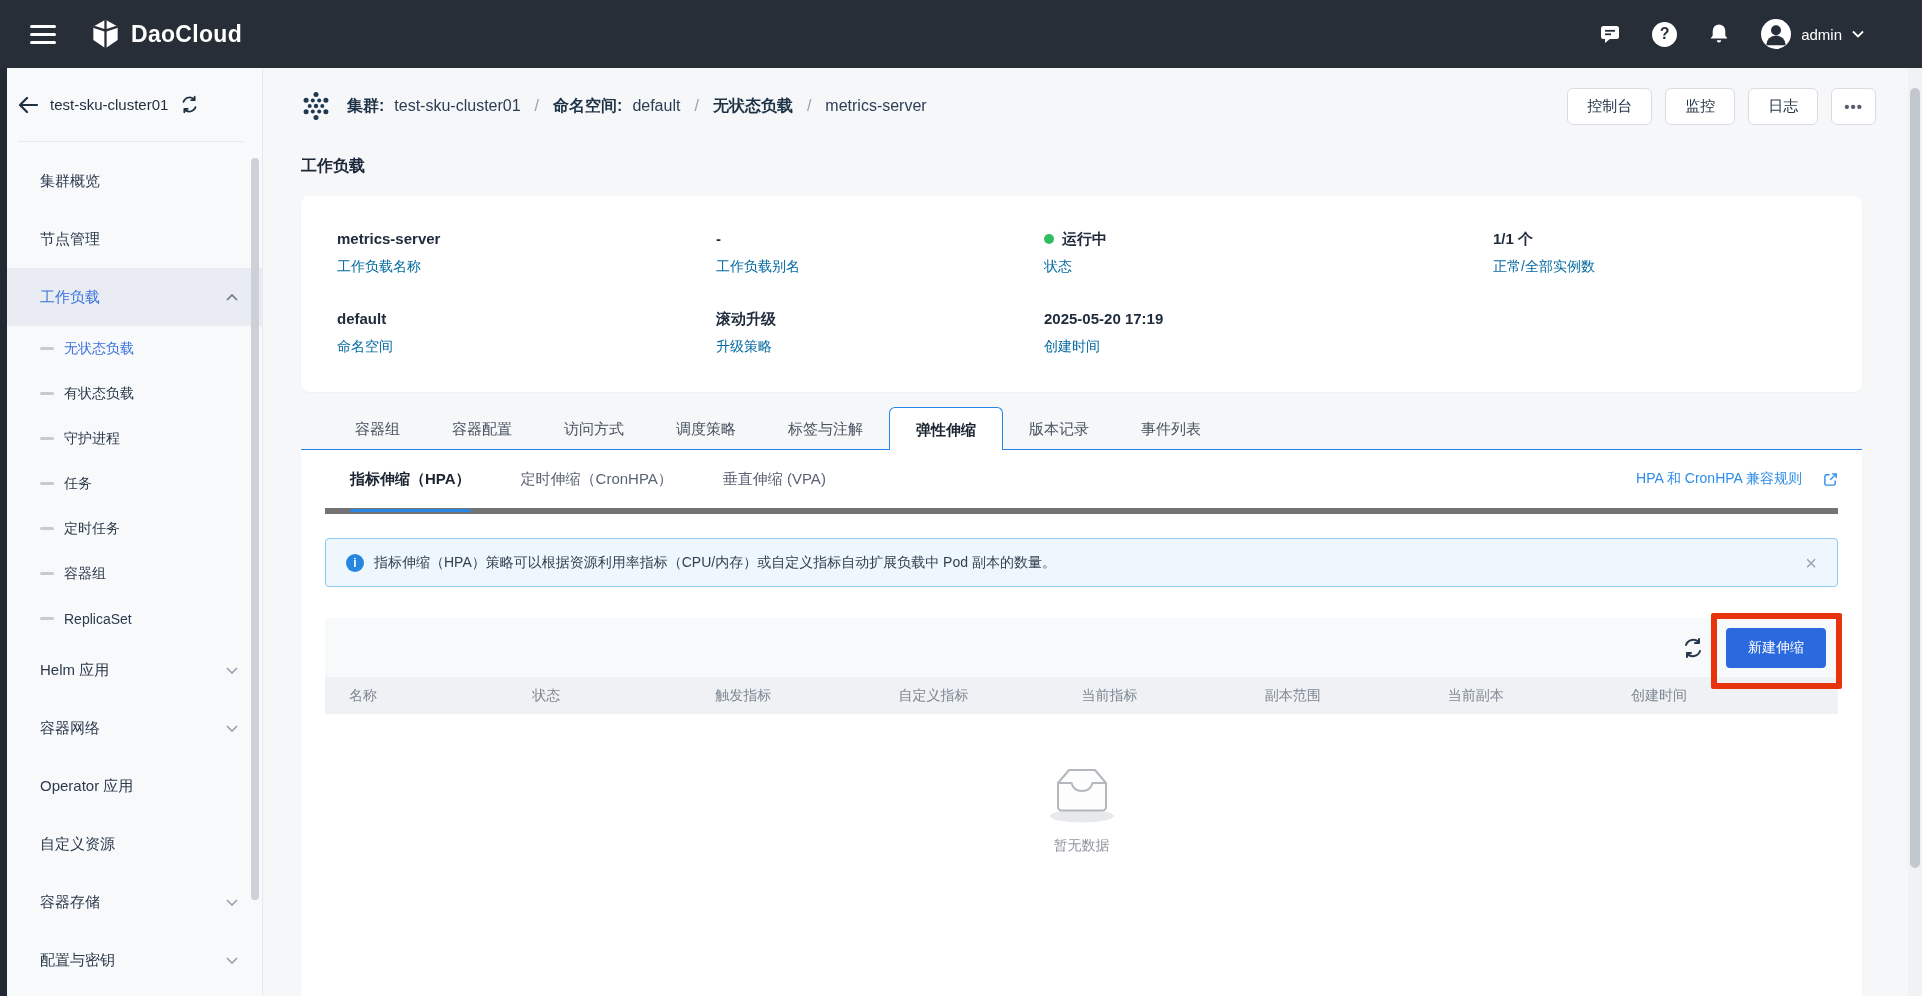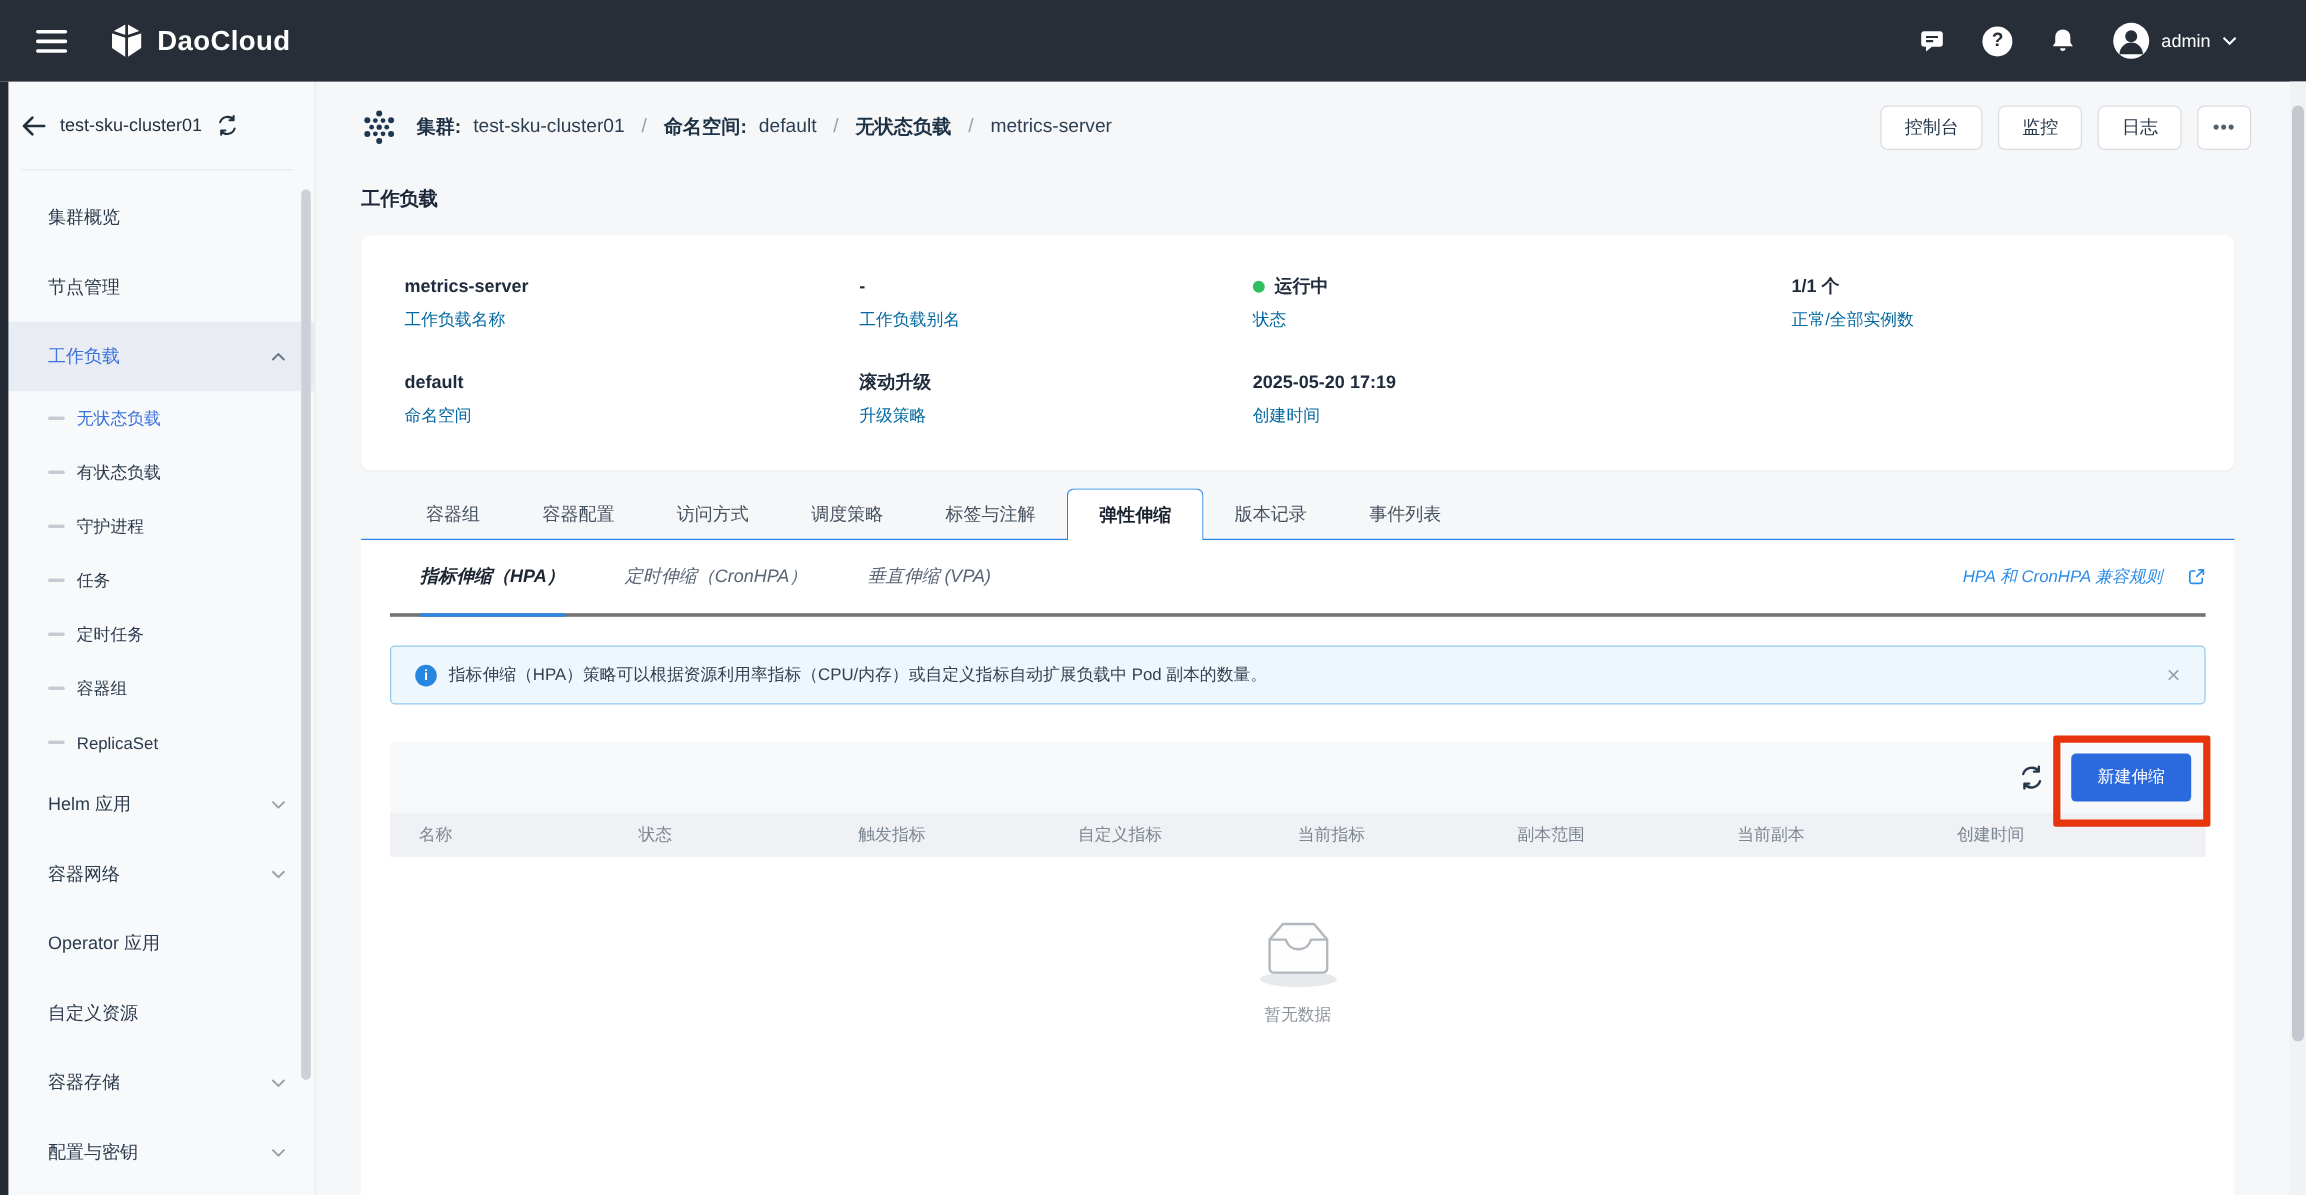--- a/index.html
+++ b/index.html
@@ -64,21 +64,21 @@
   .info-cell .lab { margin-top:10px; font-size:14px; color:#0369a1; line-height:16px; }
   .dot-green { width:10px; height:10px; border-radius:50%; background:#2fbf60; flex:none; }
   
   .tabs { position:absolute; left:37px; top:339px; width:1561px; height:43px; display:flex; padding-left:28px; }
   .tabs::after { content:""; position:absolute; left:0; right:0; bottom:0; height:1px; background:#2684e8; }
   .tab { padding:0 26px; height:43px; line-height:43px; font-size:15px; color:#47525f; cursor:pointer; position:relative; z-index:1; }
   .tab.active { background:#fff; border:1px solid #2684e8; border-bottom:none; border-radius:6px 6px 0 0;
                 color:#1b2430; font-weight:bold; z-index:3; }
   
   .panel { position:absolute; left:37px; top:382px; width:1561px; bottom:0; background:#fff; padding:0 24px; z-index:2; }
-  .subtab-row { height:64px; display:flex; align-items:center; border-bottom:3px solid #737373;font-style:italic; }
+  .subtab-row { height:64px; display:flex; align-items:center; border-bottom:6px solid #737373; }
   .subtab { margin-left:25px; margin-right:25px; font-size:15px; color:#5a6474; height:64px; line-height:64px;
             position:relative; cursor:pointer; }
   .subtab.active { color:#1b2430; font-weight:bold; }
   .subtab.active::after { content:""; position:absolute; left:0; right:0; bottom:-1px; height:3px;
                           background:#2b87e2; border-radius:2px; }
   .hpa-link { margin-left:auto; margin-right:0; display:flex; align-items:center; gap:21px;
               color:#2d8de8; font-size:14px; cursor:pointer;text-align:center; }
   .banner { margin-top:24px; height:49px; background:#eef7fe; border:1px solid #90c9f0; border-radius:4px;
             display:flex; align-items:center; padding:0 20px; gap:10px; }
   .info-i { width:18px; height:18px; border-radius:50%; background:#2787e0; color:#fff; font-weight:bold;

